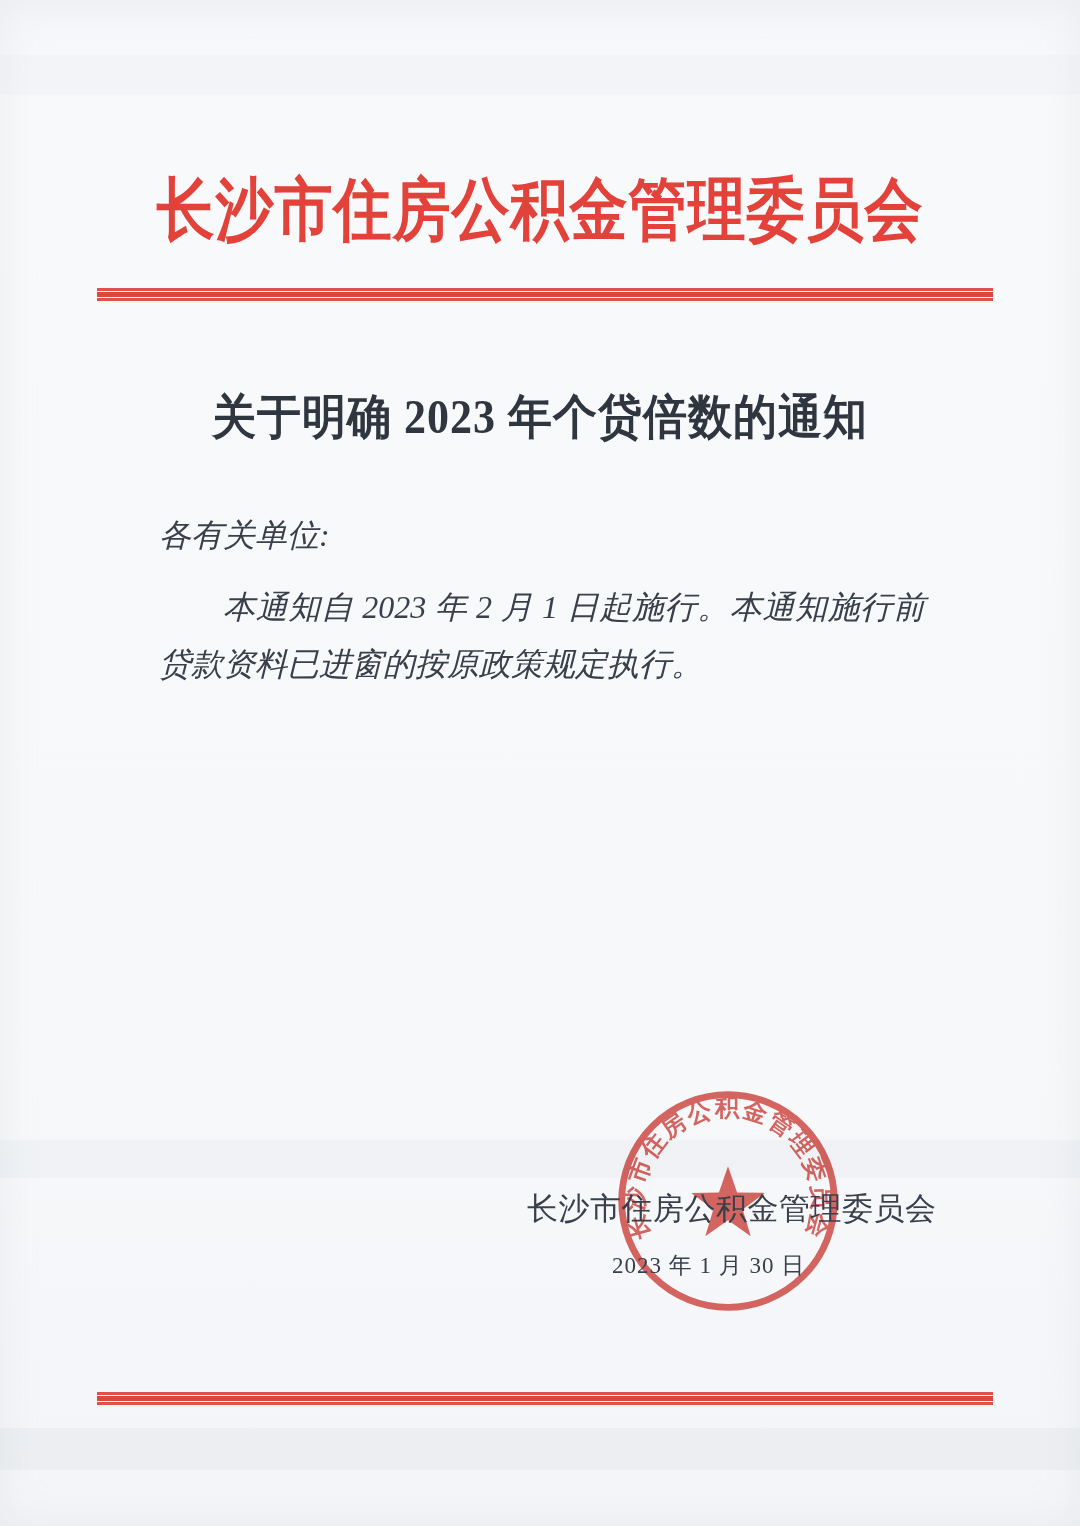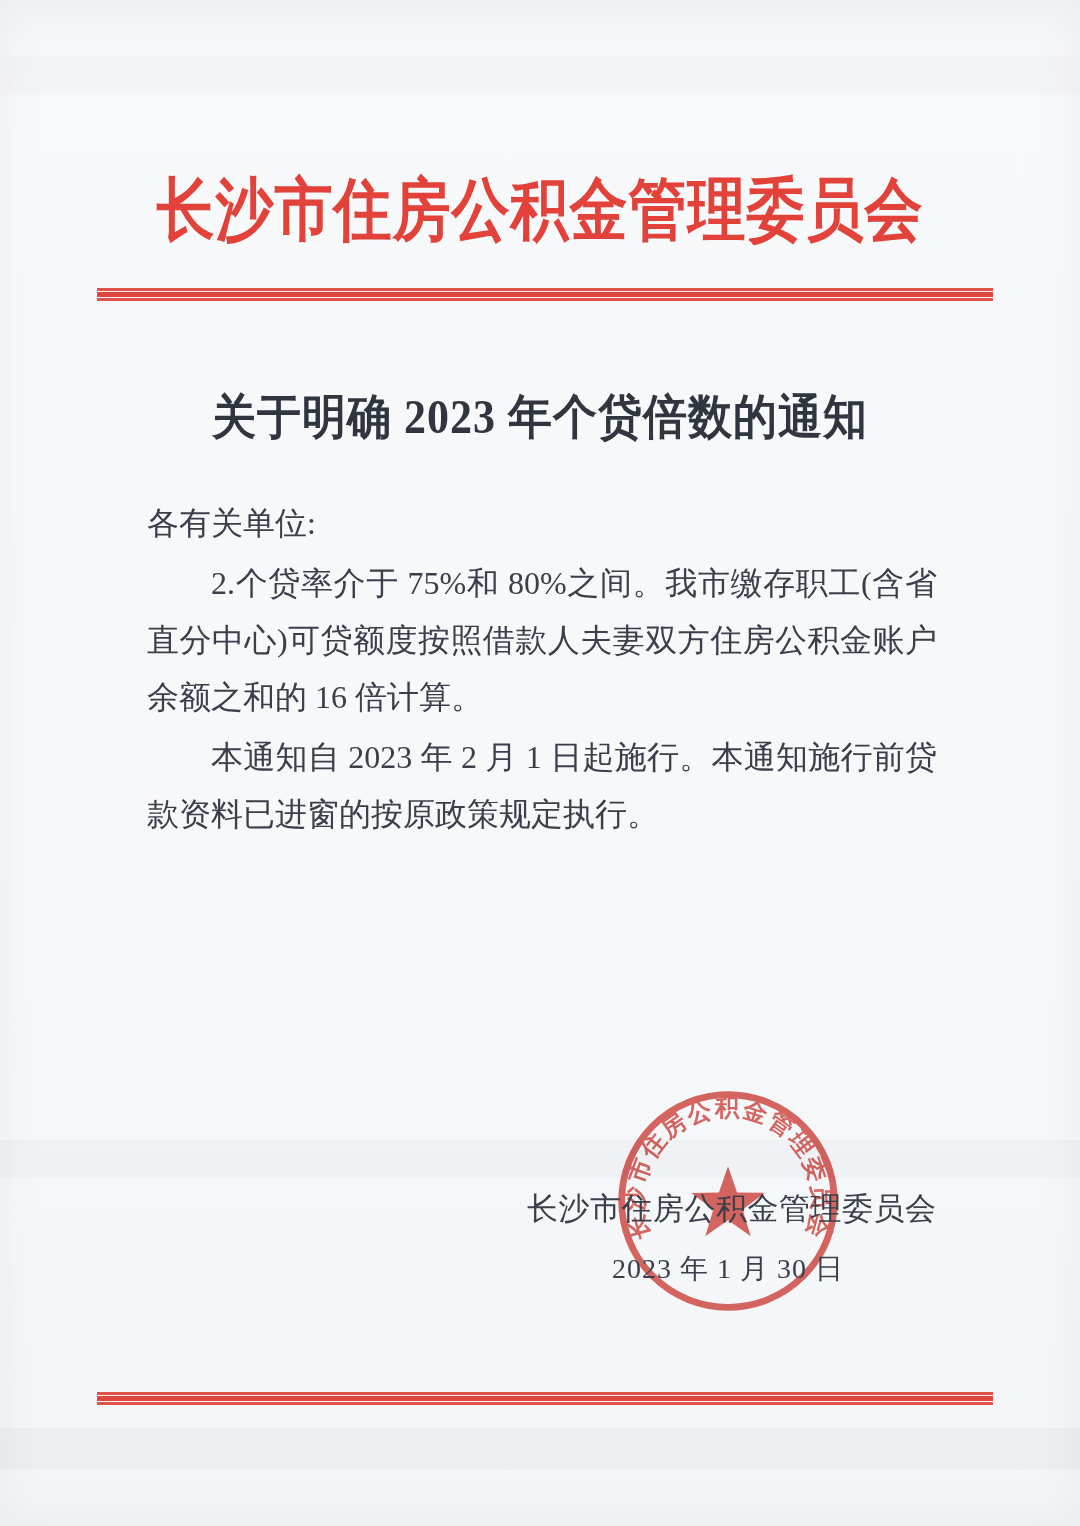--- a/index.html
+++ b/index.html
@@ -77,22 +77,23 @@
     position: absolute;
     top: 492px;
     left: 144px;
     width: 796px;
     font-size: 32px;
     line-height: 57px;
     color: #3a404b;
     text-align: justify;
   }
   .doc-body p {
-    margin: 3px;
+    margin: 15px;
     text-indent: 2em;
+    font-style: italic;
   }
   .doc-body p.salutation {
     text-indent: 0;
   }
   .signature-block {
     position: absolute;
     top: 1188px;
     left: 0;
     width: 100%;
     color: #3a404b;
@@ -102,21 +103,21 @@
     left: 527px;
     top: 0;
     font-size: 31px;
     letter-spacing: 0.5px;
     white-space: nowrap;
   }
   .date-line {
     position: absolute;
     left: 612px;
     top: 62px;
-    font-size: 28px;
+    font-size: 23px;
     letter-spacing: 1px;
     white-space: nowrap;
   }
   .seal {
     position: absolute;
     left: 612px;
     top: 1085px;
     width: 232px;
     height: 232px;
     mix-blend-mode: multiply;
@@ -133,21 +134,20 @@
 </div>
 
 <div class="org-header">长沙市住房公积金管理委员会</div>
 
 <div class="red-rule top"></div>
 
 <div class="doc-title">关于明确 2023 年个贷倍数的通知</div>
 
 <div class="doc-body">
   <p class="salutation">各有关单位:</p>
-  <p>2.个贷率介于 75%和 80%之间。我市缴存职工(含省直分中心)可贷额度按照借款人夫妻双方住房公积金账户余额之和的 16 倍计算。</p>
   <p>本通知自 2023 年 2 月 1 日起施行。本通知施行前贷款资料已进窗的按原政策规定执行。</p>
 </div>
 
 <svg class="seal" viewBox="0 0 240 240" xmlns="http://www.w3.org/2000/svg">
   <circle cx="120" cy="120" r="110" fill="none" stroke="#d6524b" stroke-width="7"></circle>
   <polygon fill="#d6524b" points="120,84 129.4,111.1 158,111.6 135.2,128.9 143.5,156.4 120,140 96.5,156.4 104.8,128.9 82,111.6 110.6,111.1"></polygon>
   <defs>
     <path id="sealTextArc" d="M 40.2,157.2 A 88,88 0 1 1 199.8,157.2" fill="none"></path>
   </defs>
   <text font-size="25" font-weight="bold" fill="#d6524b" font-family="Liberation Serif, DejaVu Serif, serif" letter-spacing="2">

